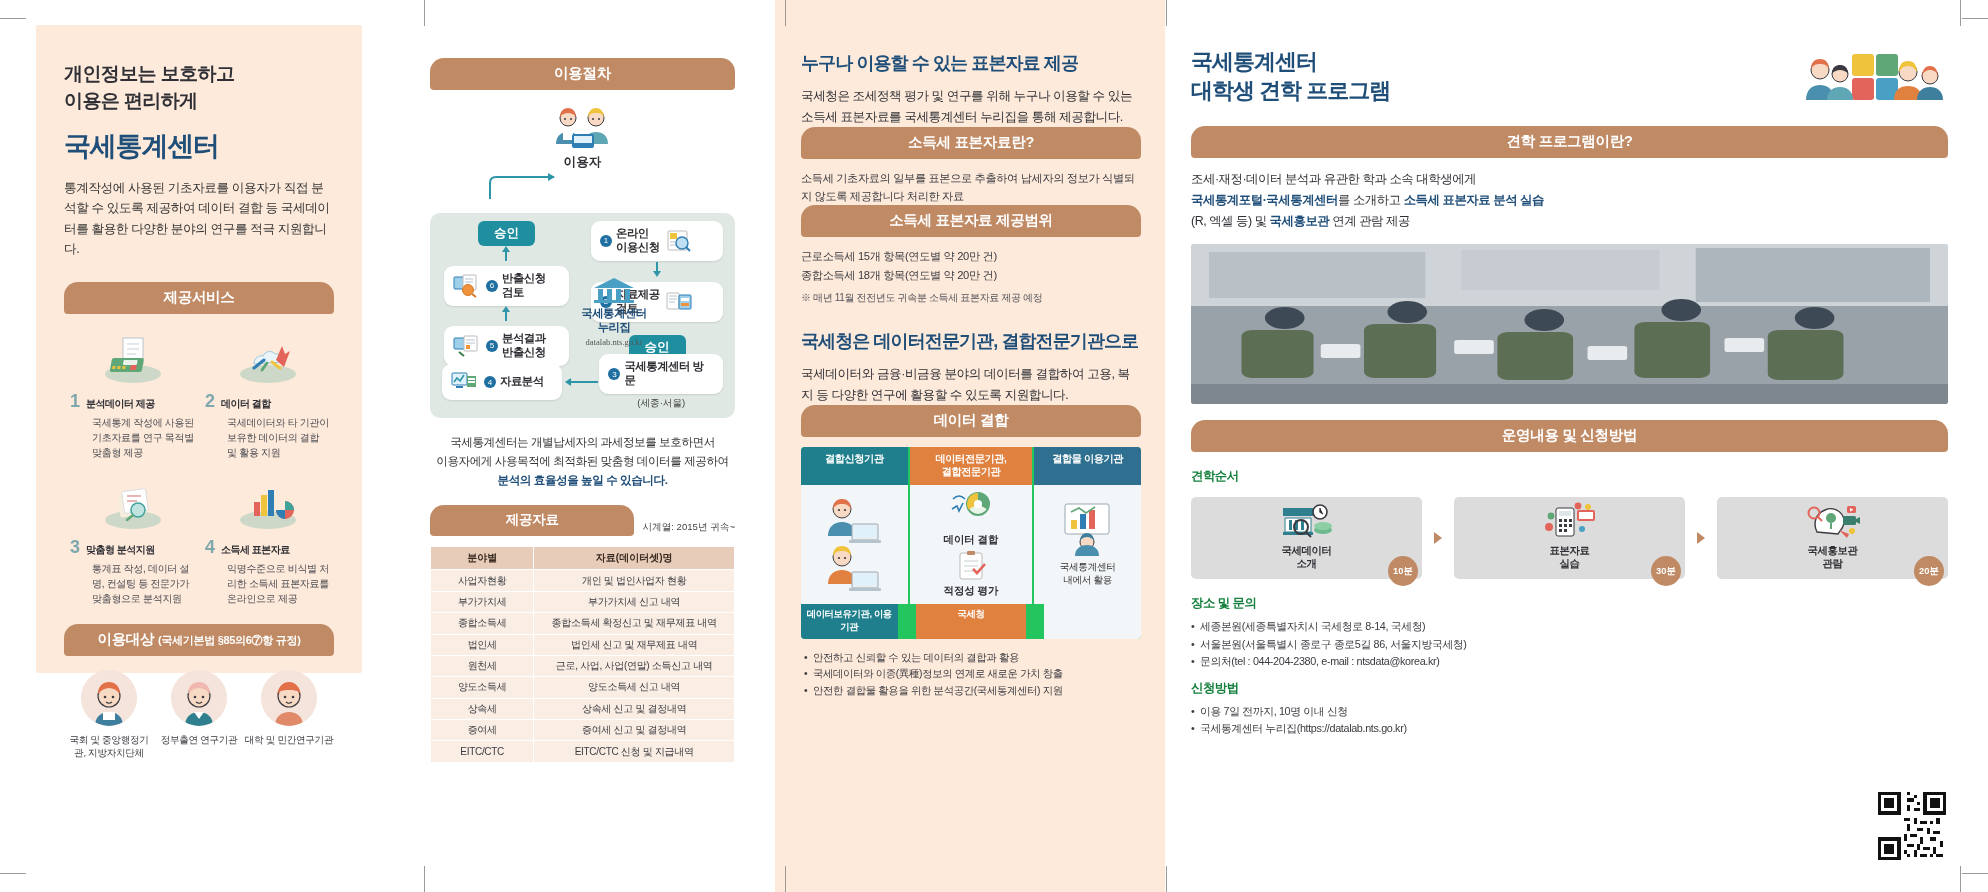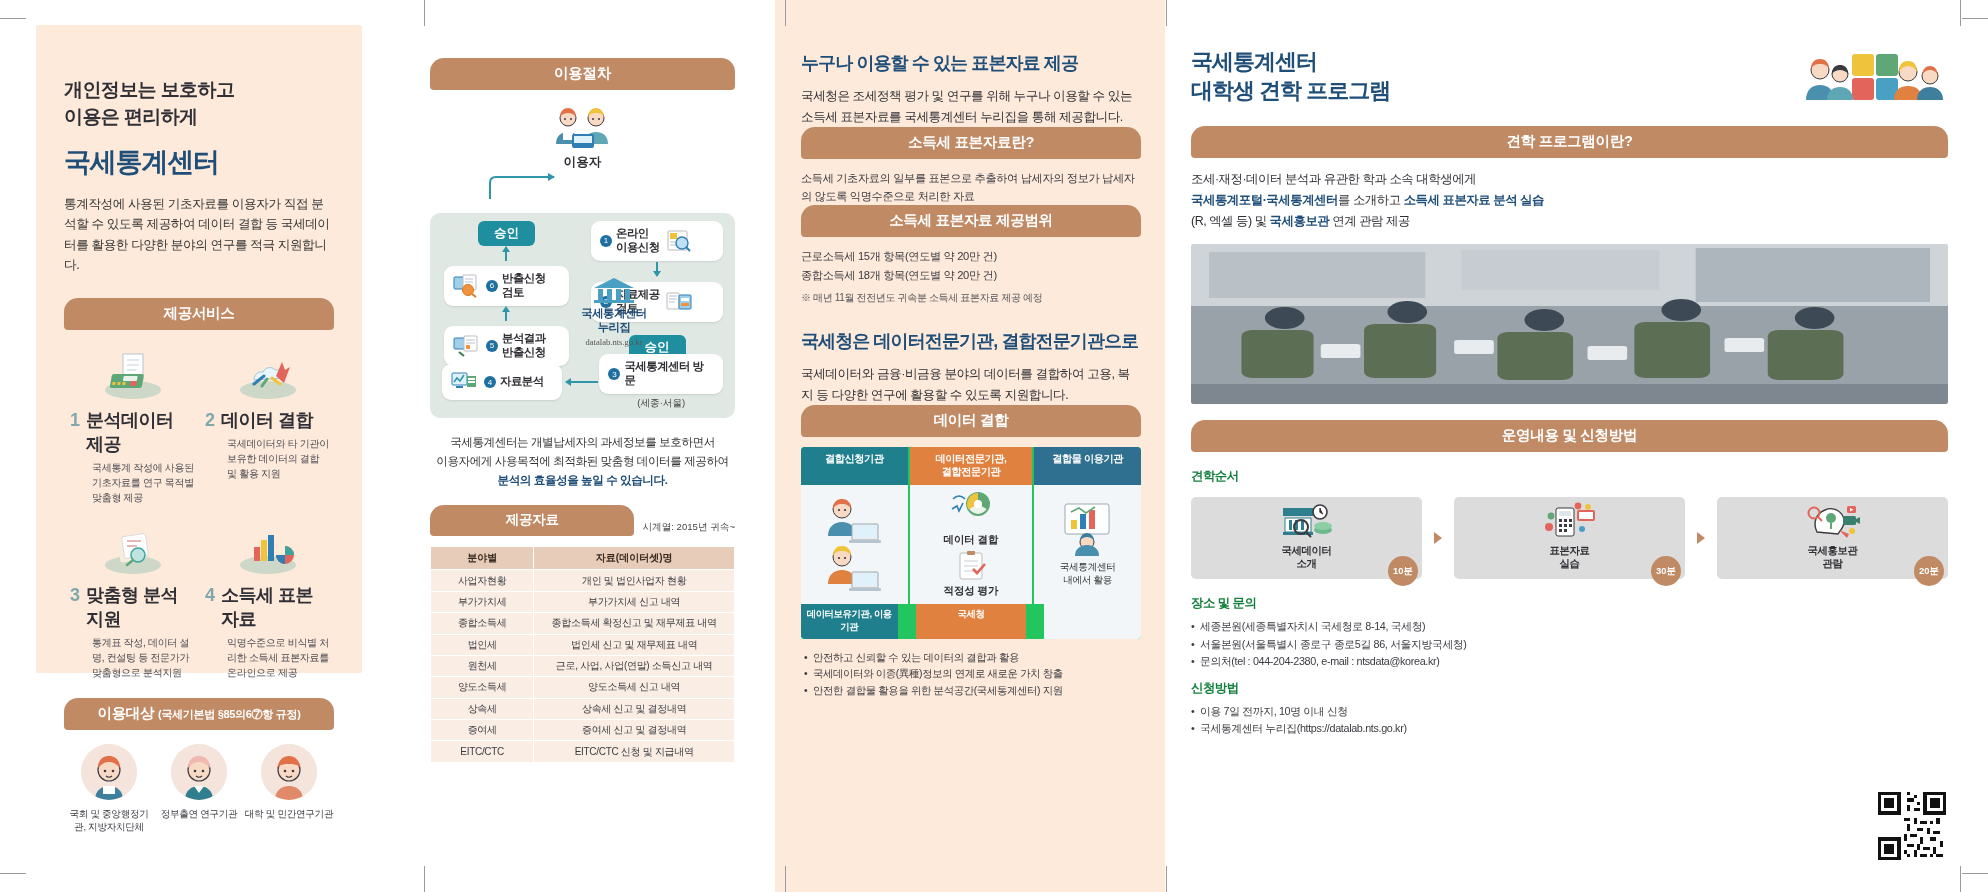--- a/index.html
+++ b/index.html
@@ -25,35 +25,35 @@
   }
   .bar.small { font-size: 13.5px; }
   .bar .sub { font-size: 11px; font-weight: bold; }
 
   
   #p1 { width: 420px; background: #ffffff; }
   #p1 .inner {
     position: absolute; left: 36px; top: 25px;
     width: 326px; height: 648px;
     background: #fdeadb; border-radius: 2px;
-    padding: 52px 28px 0 28px;
+    padding: 36px 28px 0 28px;
   }
   #p1 h1 { font-size: 19px; line-height: 1.42; color: #2f2f35; letter-spacing: -0.6px; }
   #p1 .brandtitle {
     font-size: 27px; color: #1f4e79; font-weight: bold;
     letter-spacing: -1.2px; margin: 13px 0 14px;
   }
   #p1 .lede { font-size: 12.6px; line-height: 1.62; color: #333; letter-spacing: -0.4px; }
   #p1 .bar { margin-top: 22px; }
   .svc-grid { display: grid; grid-template-columns: 1fr 1fr; margin-top: 12px; }
   .svc { text-align: left; padding: 0 4px 12px 6px; }
   .svc .ill { height: 60px; display: flex; align-items: flex-end; justify-content: center; }
   .svc .hd { display: flex; align-items: baseline; gap: 6px; margin-top: 6px; }
   .svc .num { font-size: 18px; font-weight: bold; color: #7fa8ae; line-height: 1; }
-  .svc .ttl { font-size: 18px; font-weight: bold; color: #2f2f35; letter-spacing: -0.5px; }
+  .svc .ttl { font-size: 10px; font-weight: bold; color: #2f2f35; letter-spacing: -0.5px; }
   .svc .dsc { font-size: 10px; line-height: 1.5; color: #4b4b52; margin: 4px 0 0 22px; letter-spacing: -0.3px; }
   #p1 .bar2 { margin-top: 6px; }
   .users { display: grid; grid-template-columns: repeat(3,1fr); margin-top: 14px; }
   .user { text-align: center; }
   .user .av { width: 56px; height: 56px; border-radius: 50%; background: #f4e4dc; margin: 0 auto 7px; position: relative; overflow: hidden; }
   .user .lb { font-size: 9.6px; line-height: 1.45; color: #3a3a40; letter-spacing: -0.3px; }
 
   
   #p2 { width: 355px; background: #fff; padding: 58px 8px 0 10px; }
   #p2 .bar { width: 305px; }
@@ -503,21 +503,21 @@
           </tr>
       </tbody>
     </table>
   </div>
 
   <div class="panel" id="p3">
     <h2>누구나 이용할 수 있는 표본자료 제공</h2>
     <div class="body">국세청은 조세정책 평가 및 연구를 위해 누구나 이용할 수 있는 소득세 표본자료를 국세통계센터 누리집을 통해 제공합니다.</div>
 
     <div class="bar">소득세 표본자료란?</div>
-    <div class="para">소득세 기초자료의 일부를 표본으로 추출하여 납세자의 정보가 납세자의 않도록 익명수준으로 처리한 자료</div>
+    <div class="para">소득세 기초자료의 일부를 표본으로 추출하여 납세자의 정보가 식별되지 않도록 제공합니다 처리한 자료</div>
 
     <div class="bar">소득세 표본자료 제공범위</div>
     <div class="para">
       <span>근로소득세 15개 항목(연도별 약 20만 건)</span><br>
       <span>종합소득세 18개 항목(연도별 약 20만 건)</span>
       <span class="ast">※ 매년 11월 전전년도 귀속분 소득세 표본자료 제공 예정</span>
     </div>
 
     <h2 class="second">국세청은 데이터전문기관, 결합전문기관으로</h2>
     <div class="body">국세데이터와 금융·비금융 분야의 데이터를 결합하여 고용, 복지 등 다양한 연구에 활용할 수 있도록 지원합니다.</div>

